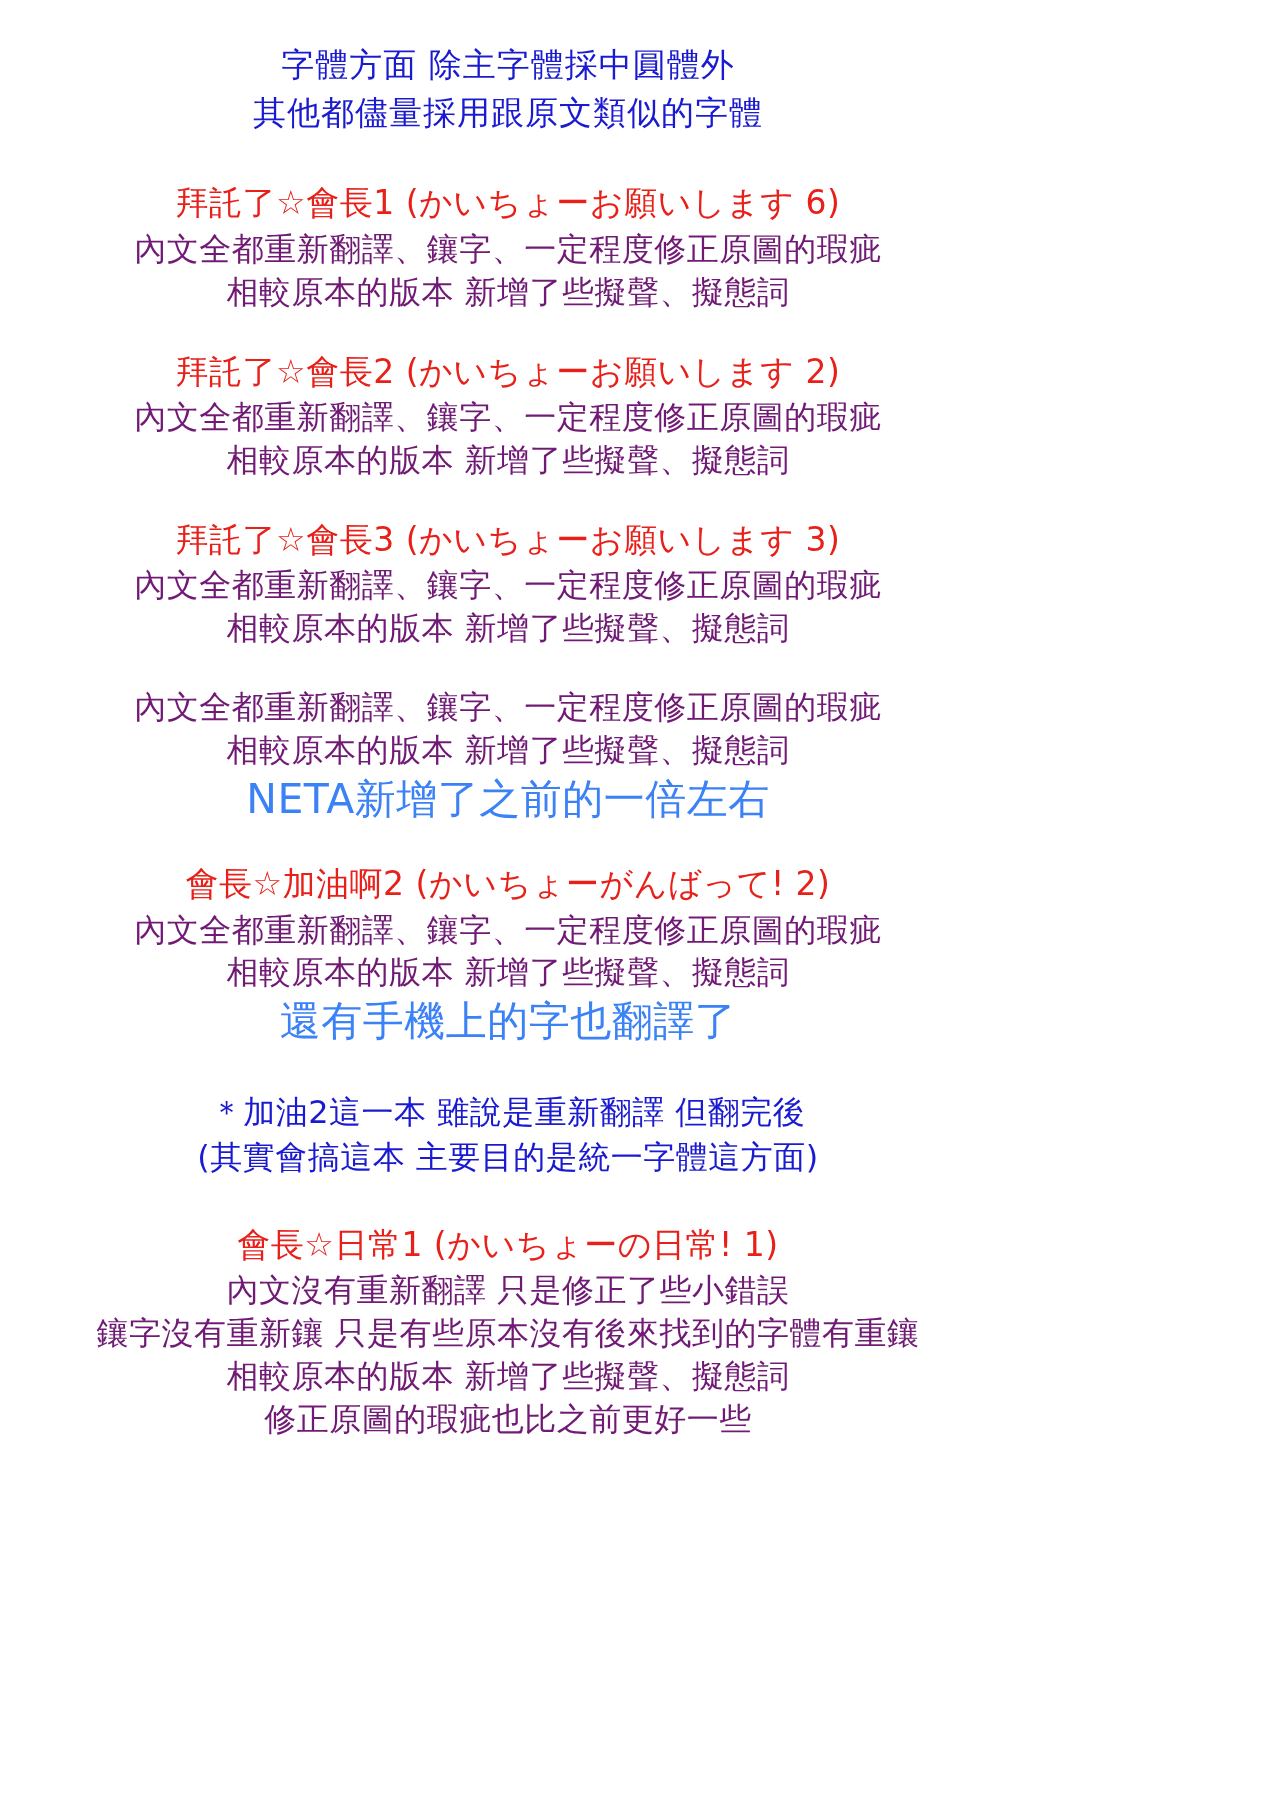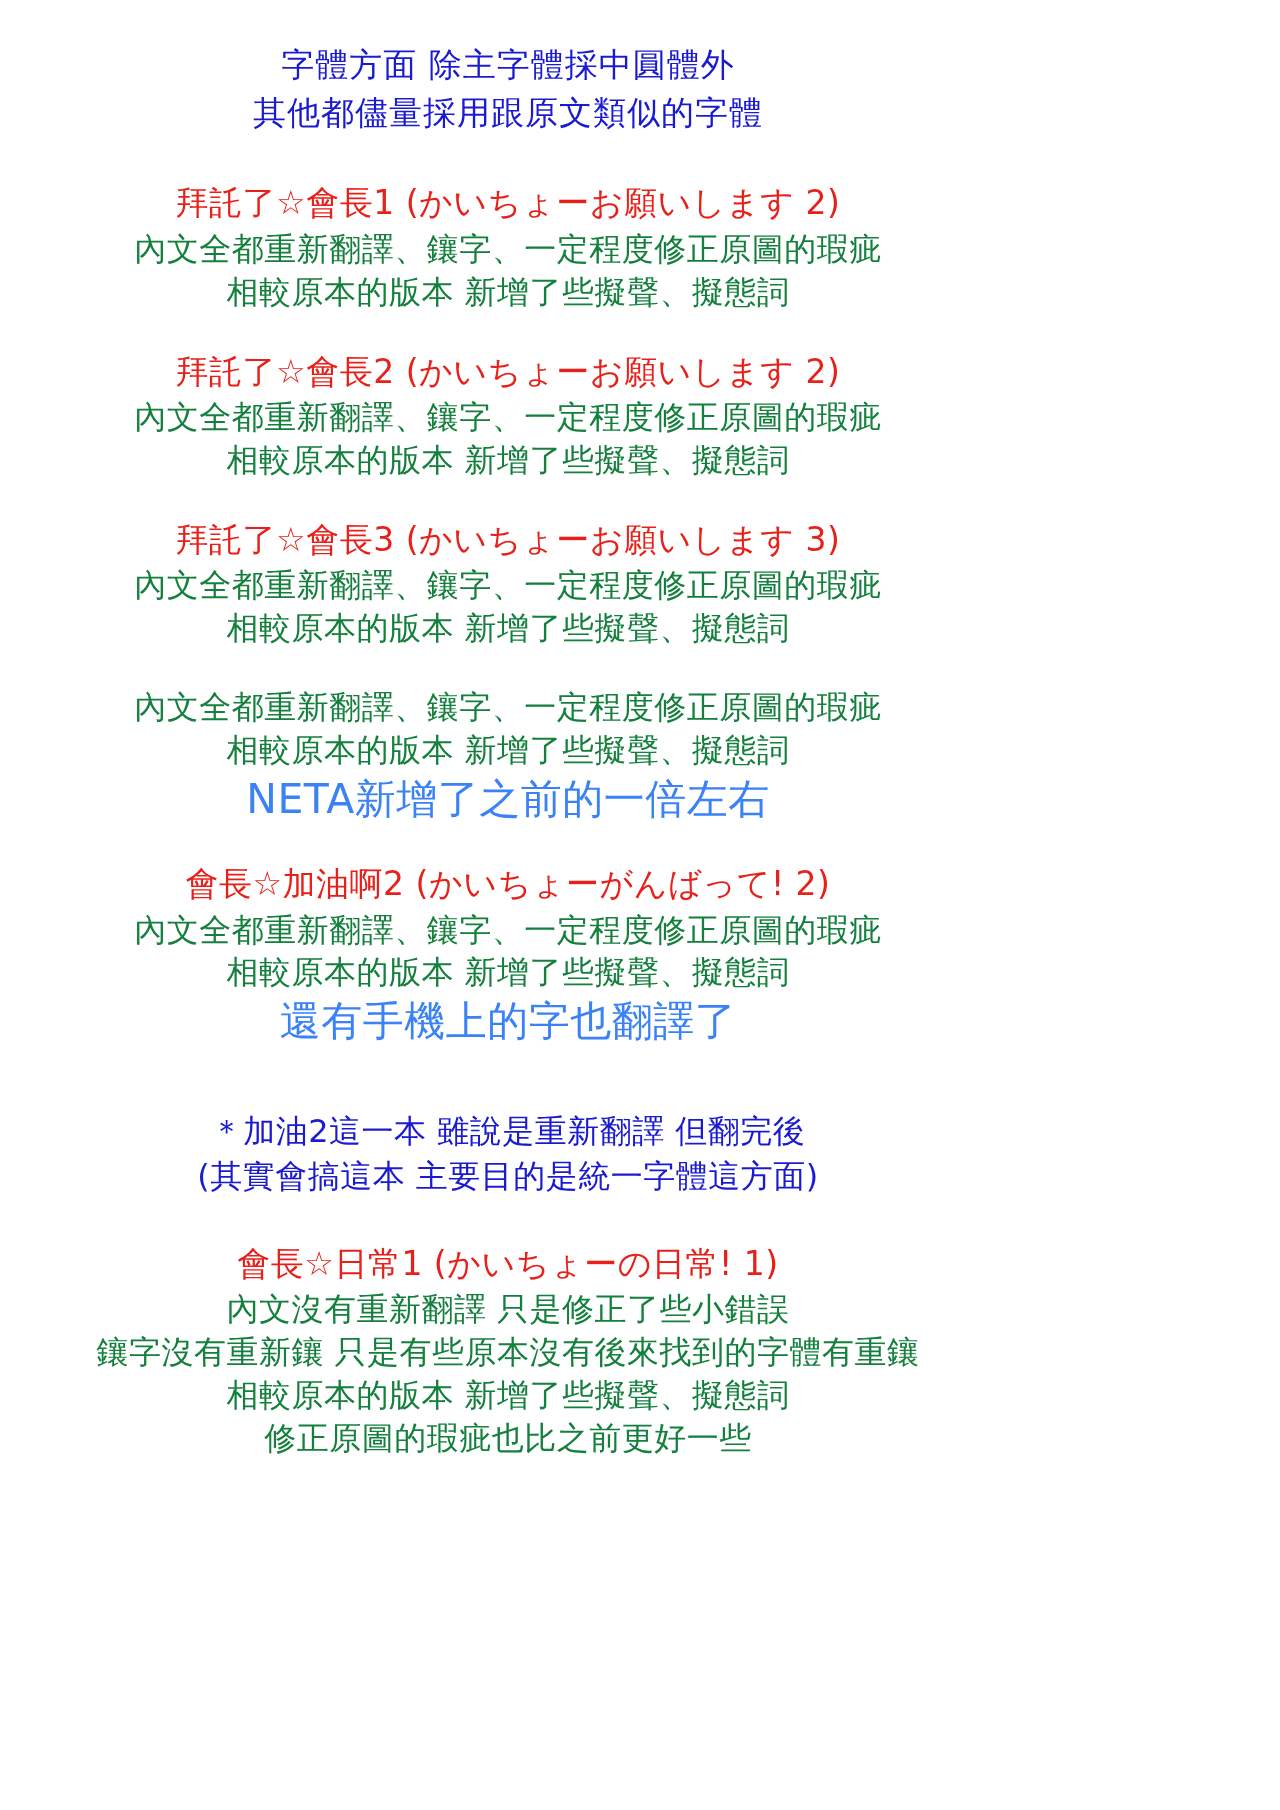--- a/index.html
+++ b/index.html
@@ -40,55 +40,54 @@
     flex-direction: column;
     align-items: center;
   }
   .section-title {
     color: #e8201a;
     font-size: 33px;
     letter-spacing: 0.5px;
     margin-bottom: 4px;
   }
   .desc {
-    color: #15803d;
+    color: #701a75;
     font-size: 32px;
     letter-spacing: 0.5px;
     margin-bottom: 2px;
   }
   .note {
     color: #3b82f6;
     font-size: 41px;
     letter-spacing: 0.5px;
     margin-bottom: 2px;
   }
   .spacer-lg { height: 42px; }
   .spacer-md { height: 36px; }
   .remark {
     color: #1a1ad0;
     font-size: 32px;
     letter-spacing: 0.5px;
-    margin-top: 19px;
   }
   .remark .line { margin-bottom: 4px; }
 </style>
 </head>
 <body>
 
 <div class="page">
 
   <div class="intro">
     <div class="line">字體方面 除主字體採中圓體外</div>
     <div class="line">其他都儘量採用跟原文類似的字體</div>
   </div>
 
   <div class="spacer-lg"></div>
 
   <div class="section">
-    <div class="line section-title">拜託了☆會長1 (かいちょーお願いします 2)</div>
+    <div class="line section-title">拜託了☆會長1 (かいちょーお願いします 6)</div>
     <div class="line desc">內文全都重新翻譯、鑲字、一定程度修正原圖的瑕疵</div>
     <div class="line desc">相較原本的版本 新增了些擬聲、擬態詞</div>
   </div>
 
   <div class="spacer-md"></div>
 
   <div class="section">
     <div class="line section-title">拜託了☆會長2 (かいちょーお願いします 2)</div>
     <div class="line desc">內文全都重新翻譯、鑲字、一定程度修正原圖的瑕疵</div>
     <div class="line desc">相較原本的版本 新增了些擬聲、擬態詞</div>

